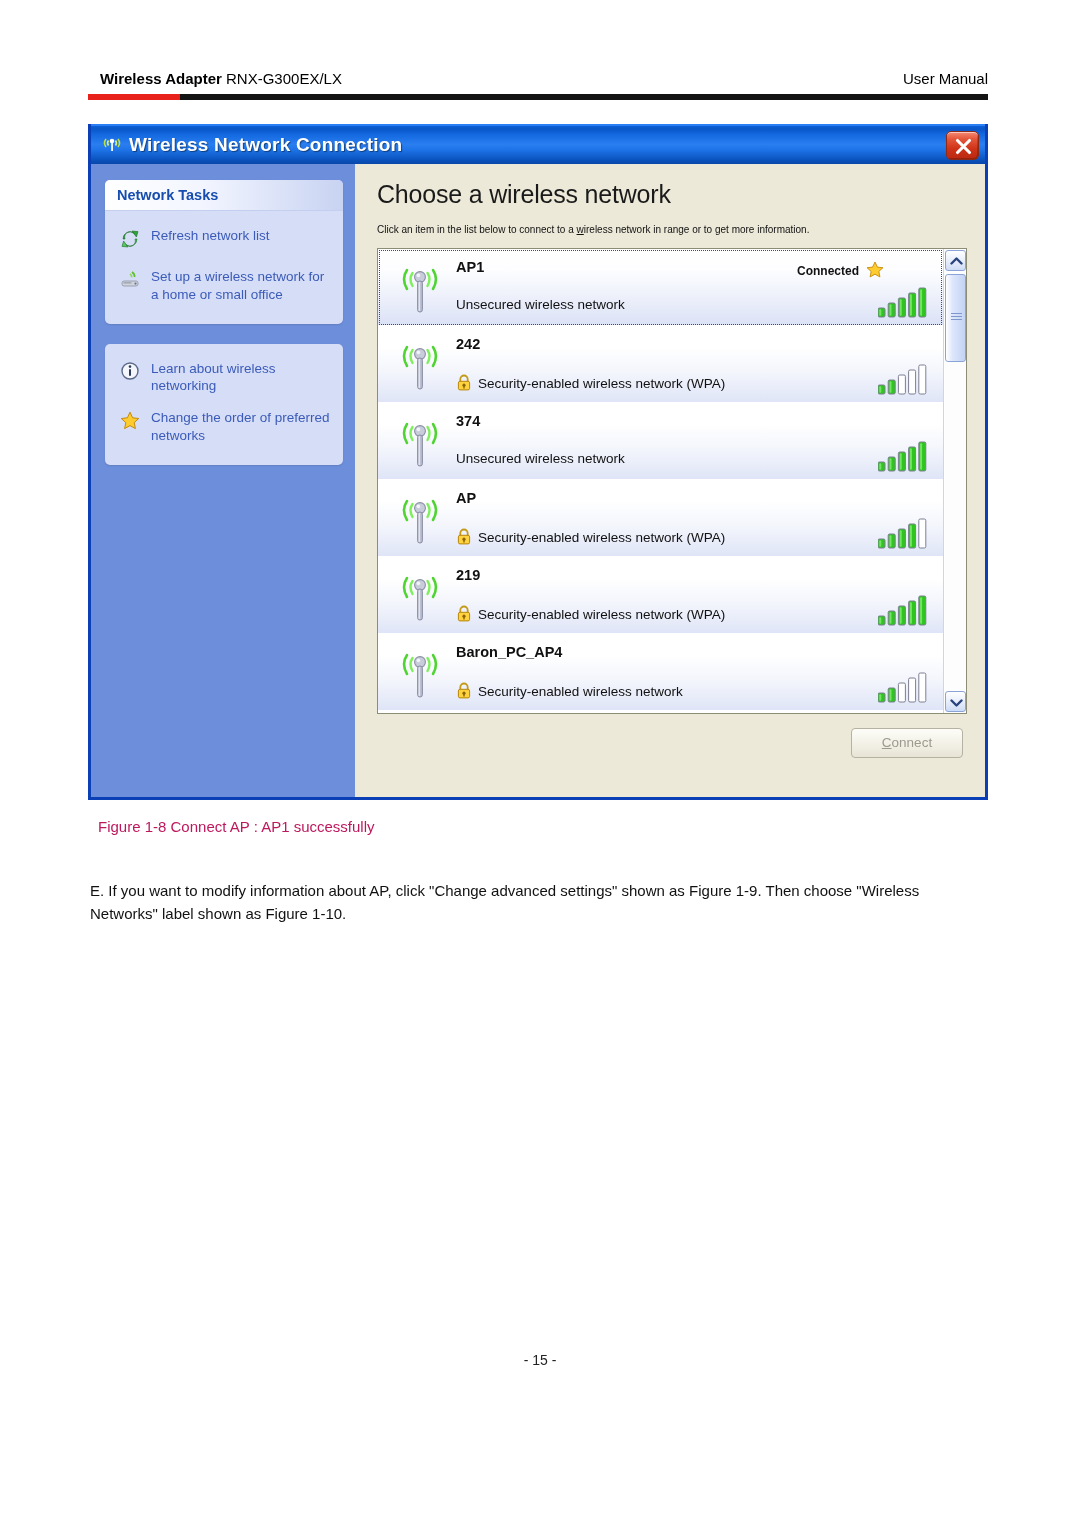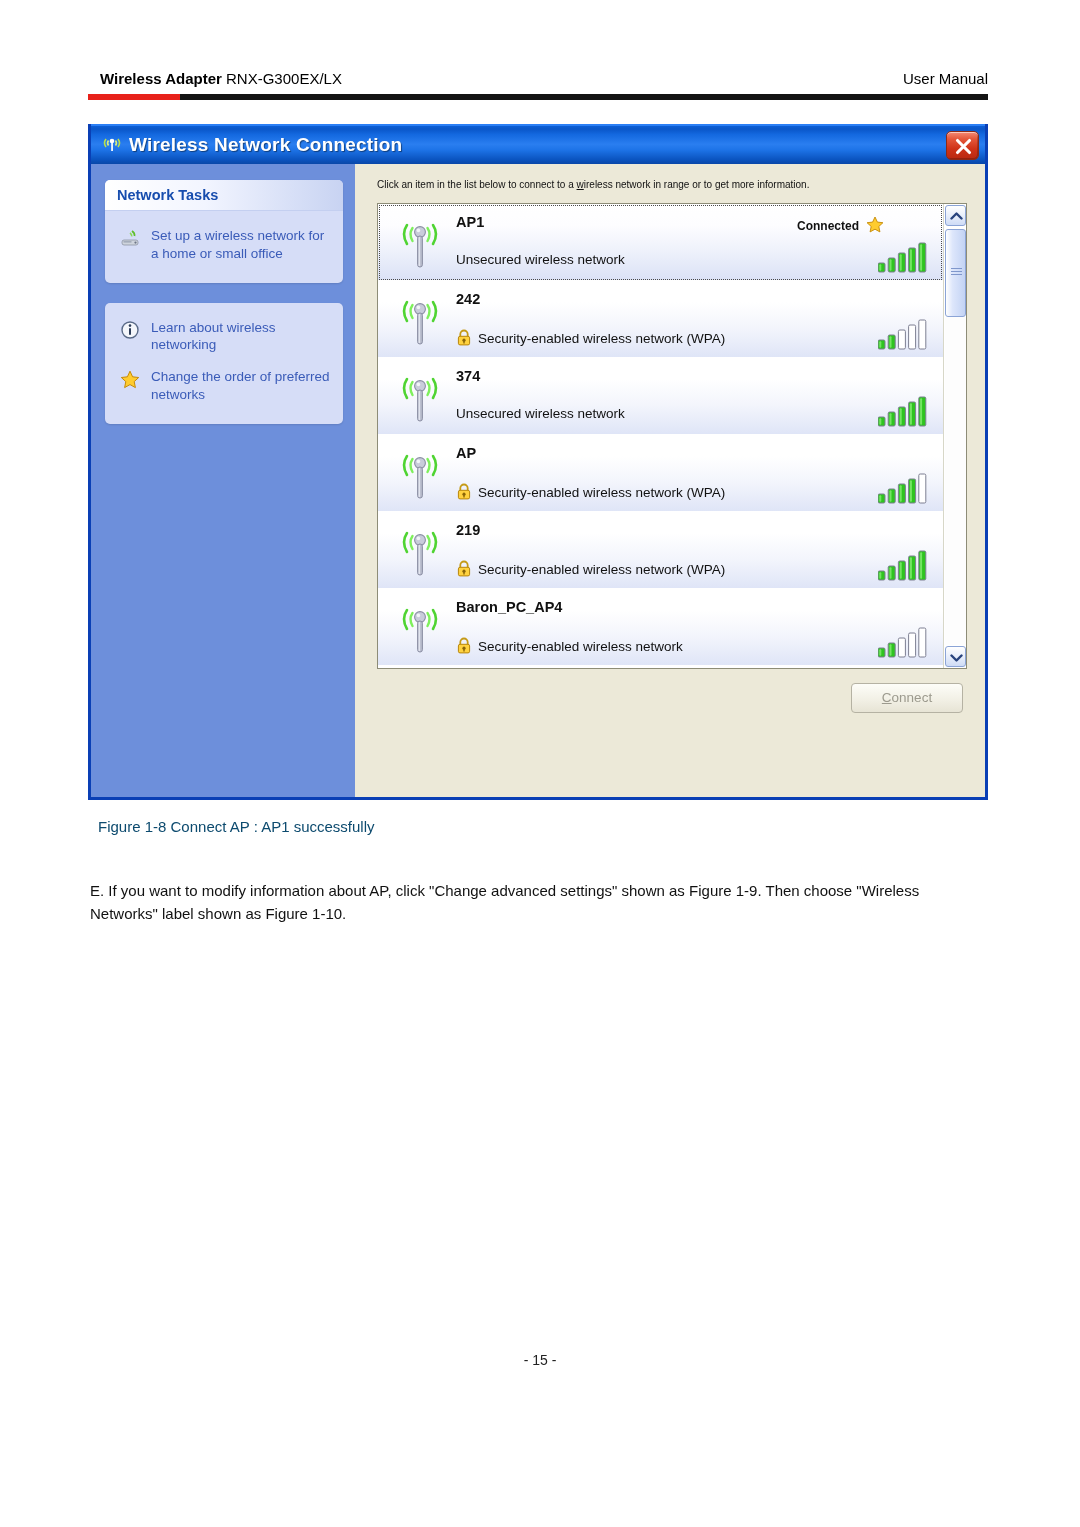--- a/index.html
+++ b/index.html
@@ -191,21 +191,21 @@
     border:1px solid #b5b2a3; border-radius:4px;
     color:#9c9a8e; font-size:13.5px;
     display:flex; align-items:center; justify-content:center;
     cursor:default;
   }
   .connect-btn u { text-decoration:underline; }
 
   
   .figure-caption {
     position:absolute; left:98px; top:818px;
-    font-size:15px; color:#0c4a6e;
+    font-size:15px; color:#be185d;
   }
   .body-text {
     position:absolute; left:90px; top:880px; width:900px;
     font-size:15px; color:#111; line-height:1.5;
   }
   .page-number {
     position:absolute; left:0; right:0; top:1352px;
     text-align:center; font-size:14px; color:#222;
   }
 </style>
@@ -246,20 +246,29 @@
   </div>
 
   <div class="win-body">
 
     <div class="taskpane">
 
       <div class="panel">
         <div class="panel-head">Network Tasks</div>
         <div class="panel-body">
 
+          <div class="task">
+            <span class="task-icon">
+              <svg width="22" height="22" viewBox="0 0 22 22">
+                <path d="M4 11 A7 7 0 0 1 15 5.2 L13 3 L19 3.6 L17.4 9 L15.8 6.9 A5.2 5.2 0 0 0 6 11 Z" fill="#2fa33a" stroke="#1d6e27" stroke-width=".6"></path>
+                <path d="M18 11 A7 7 0 0 1 7 16.8 L9 19 L3 18.4 L4.6 13 L6.2 15.1 A5.2 5.2 0 0 0 16 11 Z" fill="#56c85f" stroke="#1d6e27" stroke-width=".6"></path>
+              </svg>
+            </span>
+            <span class="task-label">Refresh network list</span>
+          </div>
 
           <div class="task">
             <span class="task-icon">
               <svg width="24" height="22" viewBox="0 0 24 22">
                 <path d="M13 3 Q16 5 15.5 8" stroke="#5fbf2a" stroke-width="1.7" fill="none"></path>
                 <path d="M11 5 Q13 6.4 12.7 8.4" stroke="#8ada55" stroke-width="1.6" fill="none"></path>
                 <rect x="3" y="12" width="16" height="5" rx="2" fill="#cfd4dd" stroke="#8d94a3" stroke-width=".8"></rect>
                 <rect x="4.5" y="13.2" width="8" height="1.3" fill="#9aa2b2"></rect>
                 <circle cx="16.5" cy="14.6" r="1.1" fill="#6c7486"></circle>
               </svg>
@@ -293,20 +302,21 @@
             <span class="task-label">Change the order of preferred networks</span>
           </div>
 
 
         </div>
       </div>
     </div>
 
     <div class="content">
 
+      <div class="content-title">Choose a wireless network</div>
 
       <div class="content-sub">
         <span>Click an item in the list below to connect to a </span><u>w</u><span>ireless network in range or to get more information.</span>
       </div>
 
       <div class="list-wrap">
         <div class="list-scrollarea" id="rows">
             <div class="net-row selected">
               <span class="ap-icon"><svg width="52" height="56" viewBox="0 0 52 56">
       <path d="M13 9 Q7 18 13 28" stroke="#4fd432" stroke-width="2.6" fill="none" stroke-linecap="round"></path>

